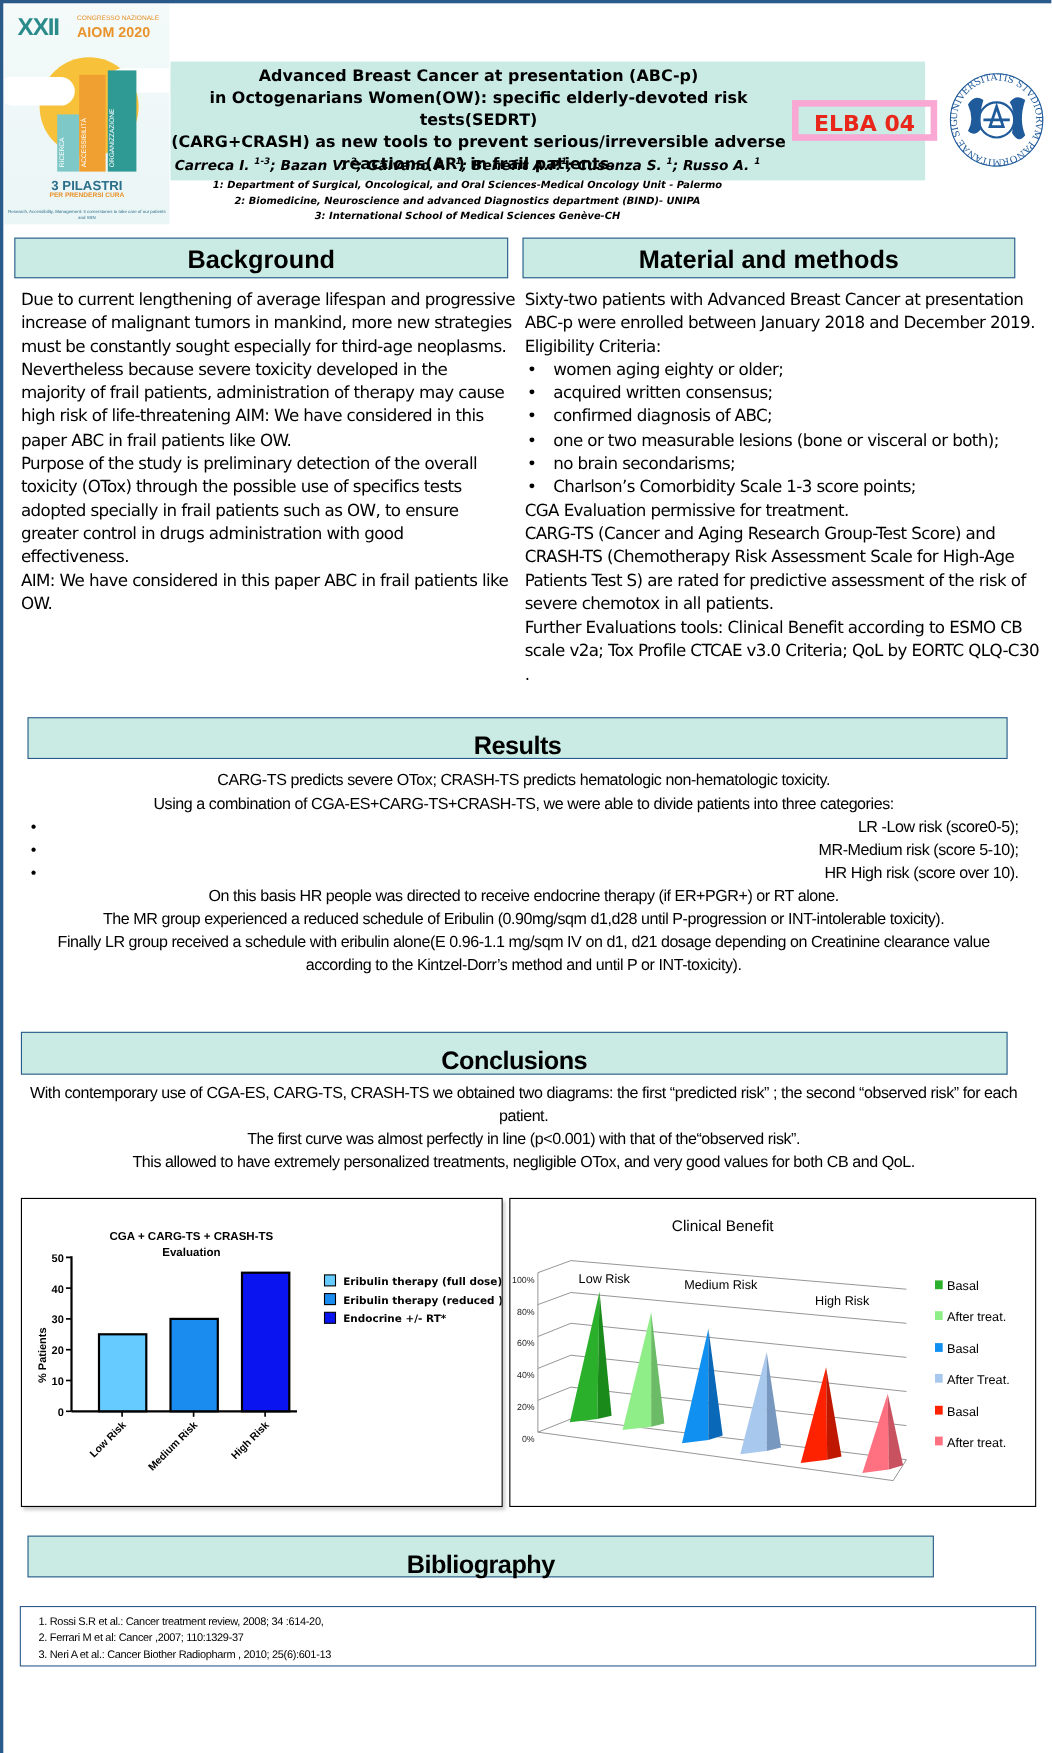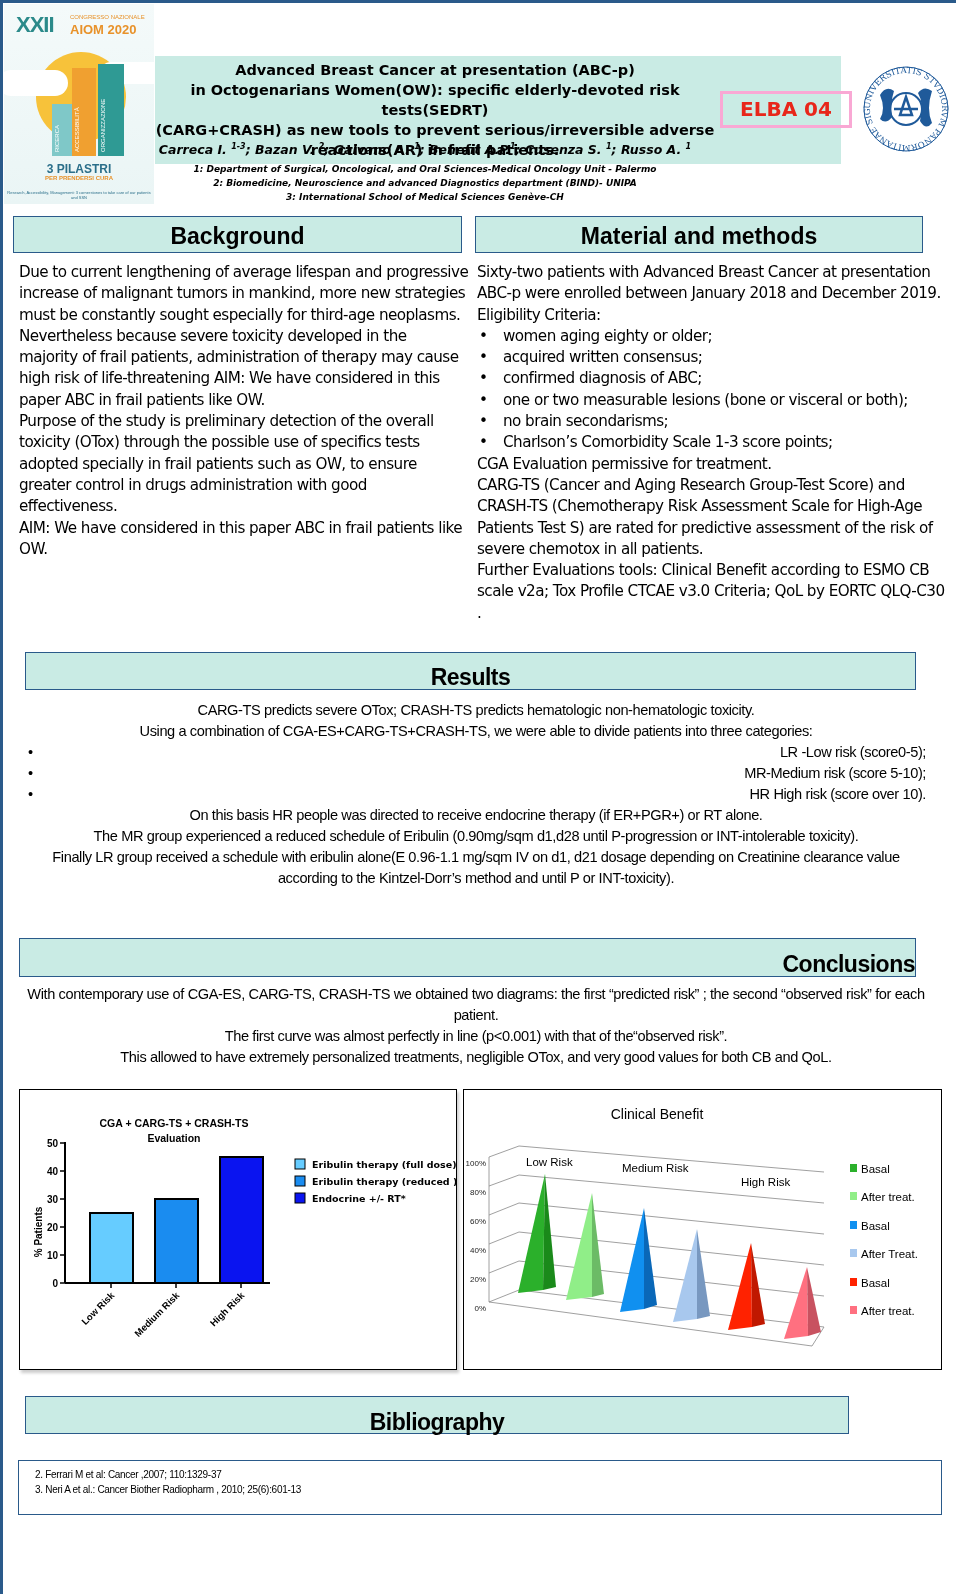--- a/index.html
+++ b/index.html
@@ -18,21 +18,21 @@
   .congress-logo .pilastri { position: absolute; left: 0; width: 150px; text-align: center; top: 158px; font-weight: bold; font-size: 12px; color: #2b6f8a; }
   .congress-logo .pcura { position: absolute; left: 0; width: 150px; text-align: center; top: 171px; font-weight: bold; font-size: 6px; color: #e8922a; }
   .congress-logo .tag { position: absolute; left: 0; width: 150px; text-align: center; top: 186px; font-size: 4px; color: #2b6f8a; }
 
   .title-box { position: absolute; left: 155px; top: 56px; width: 686px; height: 108px; background: #c9ebe4; }
   .title-text { position: absolute; left: 155px; top: 60px; width: 560px; text-align: center; font-weight: bold; font-size: 14.5px; line-height: 20px; font-family: "DejaVu Sans", sans-serif; }
   .title-text span { display: block; }
   .authors { position: absolute; left: 155px; top: 142px; width: 540px; text-align: center; font-weight: bold; font-style: italic; font-size: 12.5px; font-family: "DejaVu Sans", sans-serif; }
   .authors sup { font-size: 8px; }
   .affil { position: absolute; left: 155px; width: 540px; text-align: center; font-weight: bold; font-style: italic; font-size: 9px; font-family: "DejaVu Sans", sans-serif; }
-  .elba { position: absolute; left: 720px; top: 91px; width: 132px; height: 37px; border: 3px solid #f9a8d4; color: #e8261a; font-weight: bold; font-size: 20px; text-align: center; line-height: 31px; font-family: "DejaVu Sans", sans-serif; }
+  .elba { position: absolute; left: 720px; top: 91px; width: 132px; height: 37px; border: 6px solid #f9a8d4; color: #e8261a; font-weight: bold; font-size: 20px; text-align: center; line-height: 31px; font-family: "DejaVu Sans", sans-serif; }
   .uni-seal { position: absolute; left: 860px; top: 55px; width: 96px; height: 108px; }
 
   
   .sec-head { position: absolute; background: #c9ebe4; border: 1.5px solid #2a5a8a; text-align: center; font-weight: bold; }
   .sec-head.big { font-size: 23px; }
   .sec-head.narrow { font-size: 23px; letter-spacing: -0.5px; font-family: "Liberation Sans Narrow", "Liberation Sans", sans-serif; }
 
   .body-text { position: absolute; font-size: 15.2px; line-height: 21.3px; font-family: "DejaVu Sans", sans-serif; letter-spacing: -0.55px; }
   .body-text p { margin: 0; }
   .bullets { list-style: none; }
@@ -134,21 +134,21 @@
   <ul class="res-bullets">
     <li>LR -Low risk (score0-5);</li>
     <li>MR-Medium risk (score 5-10);</li>
     <li>HR High risk (score over 10).</li>
   </ul>
   <p>On this basis HR people was directed to receive endocrine therapy (if ER+PGR+) or RT alone.</p>
   <p>The MR group experienced a reduced schedule of Eribulin (0.90mg/sqm d1,d28 until P-progression or INT-intolerable toxicity).</p>
   <p>Finally LR group received a schedule with eribulin alone(E 0.96-1.1 mg/sqm IV on d1, d21 dosage depending on Creatinine clearance value according to the Kintzel-Dorr’s method and until P or INT-toxicity).</p>
 </div>
 
-<div class="sec-head narrow" style="left:19px;top:938px;width:897px;height:39px;line-height:50px;text-align:right;">Conclusions</div>
+<div class="sec-head narrow" style="left:19px;top:938px;width:897px;height:39px;line-height:50px;">Conclusions</div>
 <div class="res-text" style="left:26px;top:984px;width:900px;">
   <p>With contemporary use of CGA-ES, CARG-TS, CRASH-TS we obtained two diagrams: the first “predicted risk” ; the second “observed risk” for each patient.</p>
   <p>The first curve was almost perfectly in line (p&lt;0.001) with that of the“observed risk”.</p>
   <p>This allowed to have extremely personalized treatments, negligible OTox, and very good values for both CB and QoL.</p>
 </div>
 
 <div class="chart-panel shadow" style="left:19px;top:1089px;width:438px;height:281px;">
   <svg width="436" height="279" viewBox="0 0 436 279">
     <text x="154" y="37" text-anchor="middle" font-size="10.5" font-weight="bold" font-family="Liberation Sans, sans-serif">CGA + CARG-TS + CRASH-TS</text>
     <text x="154" y="52" text-anchor="middle" font-size="10.5" font-weight="bold" font-family="Liberation Sans, sans-serif">Evaluation</text>
@@ -269,16 +269,17 @@
         <text x="397" y="197">Basal</text>
       <rect x="386" y="216" width="7" height="8" fill="#ff7080"></rect>
         <text x="397" y="225">After treat.</text>
     </g>
   </svg>
 </div>
 
 <div class="sec-head narrow" style="left:25px;top:1396px;width:824px;height:38px;line-height:50px;">Bibliography</div>
 <div class="bib-box">
   <ul class="bib-list">
+    <li>1.  Rossi S.R et al.: Cancer treatment review, 2008; 34 :614-20,</li>
     <li>2.  Ferrari M et al: Cancer ,2007; 110:1329-37</li>
     <li>3.  Neri A et al.: Cancer Biother Radiopharm , 2010; 25(6):601-13</li>
   </ul>
 </div>
 
 </body></html>

